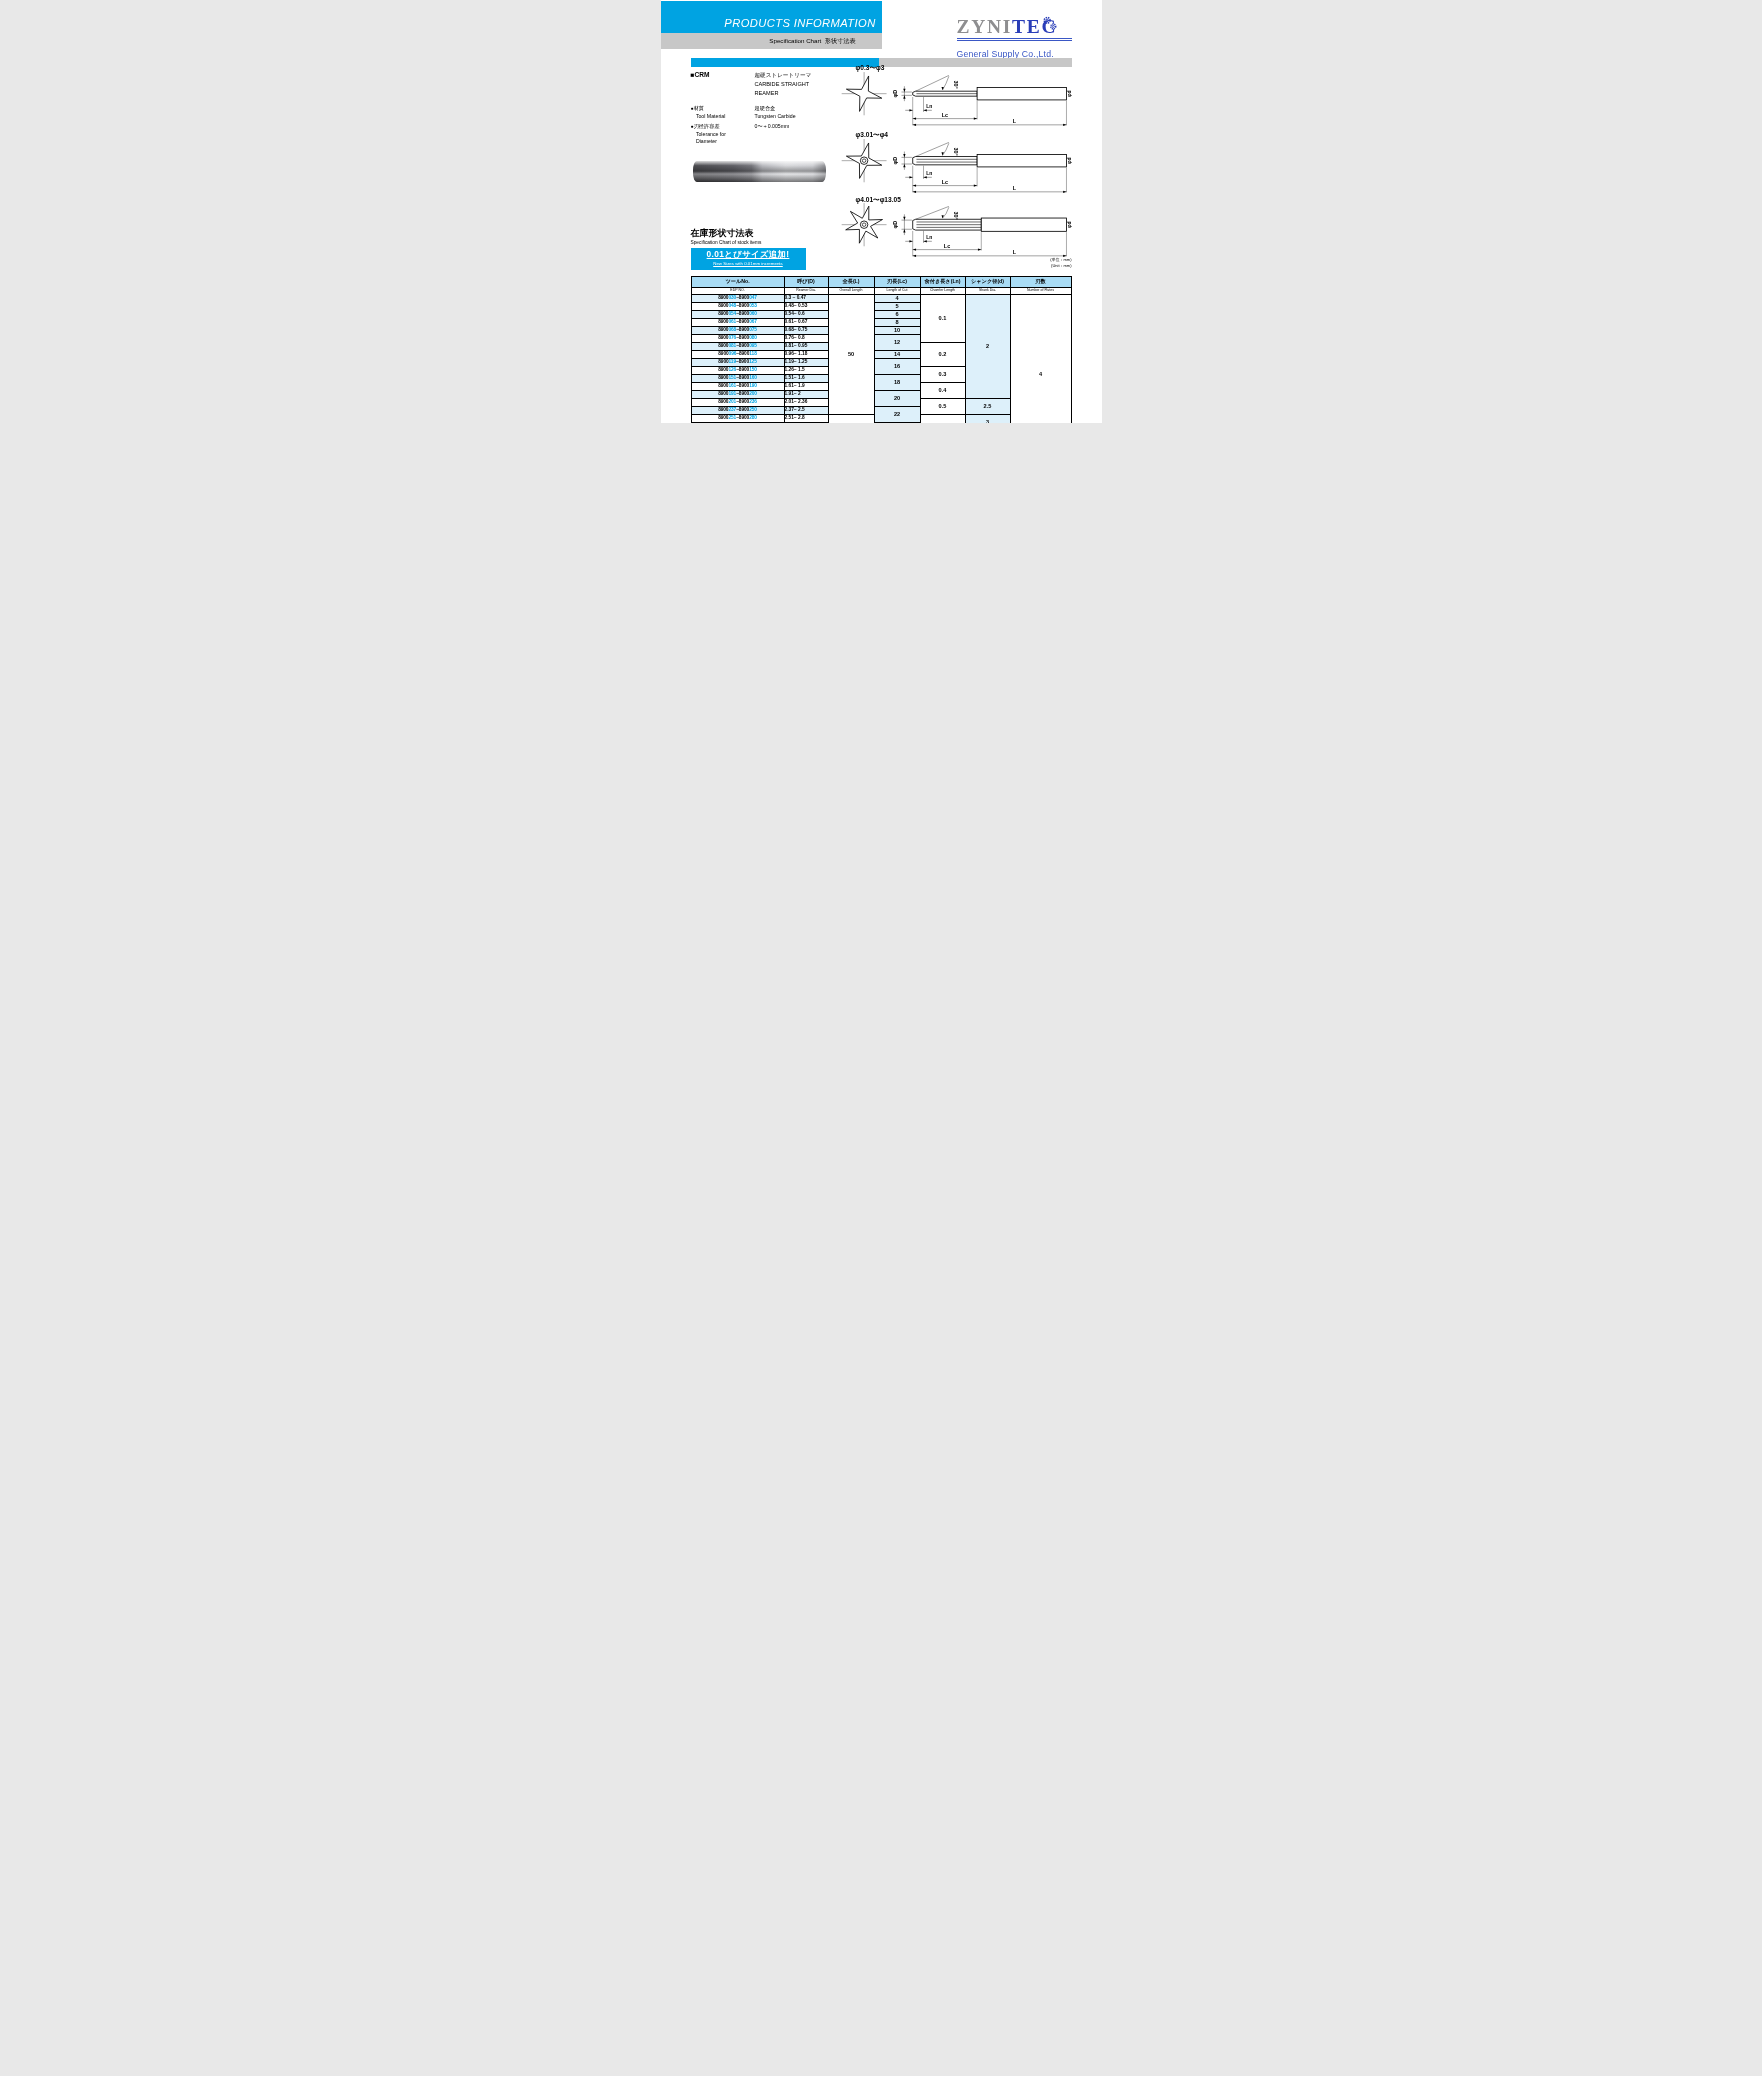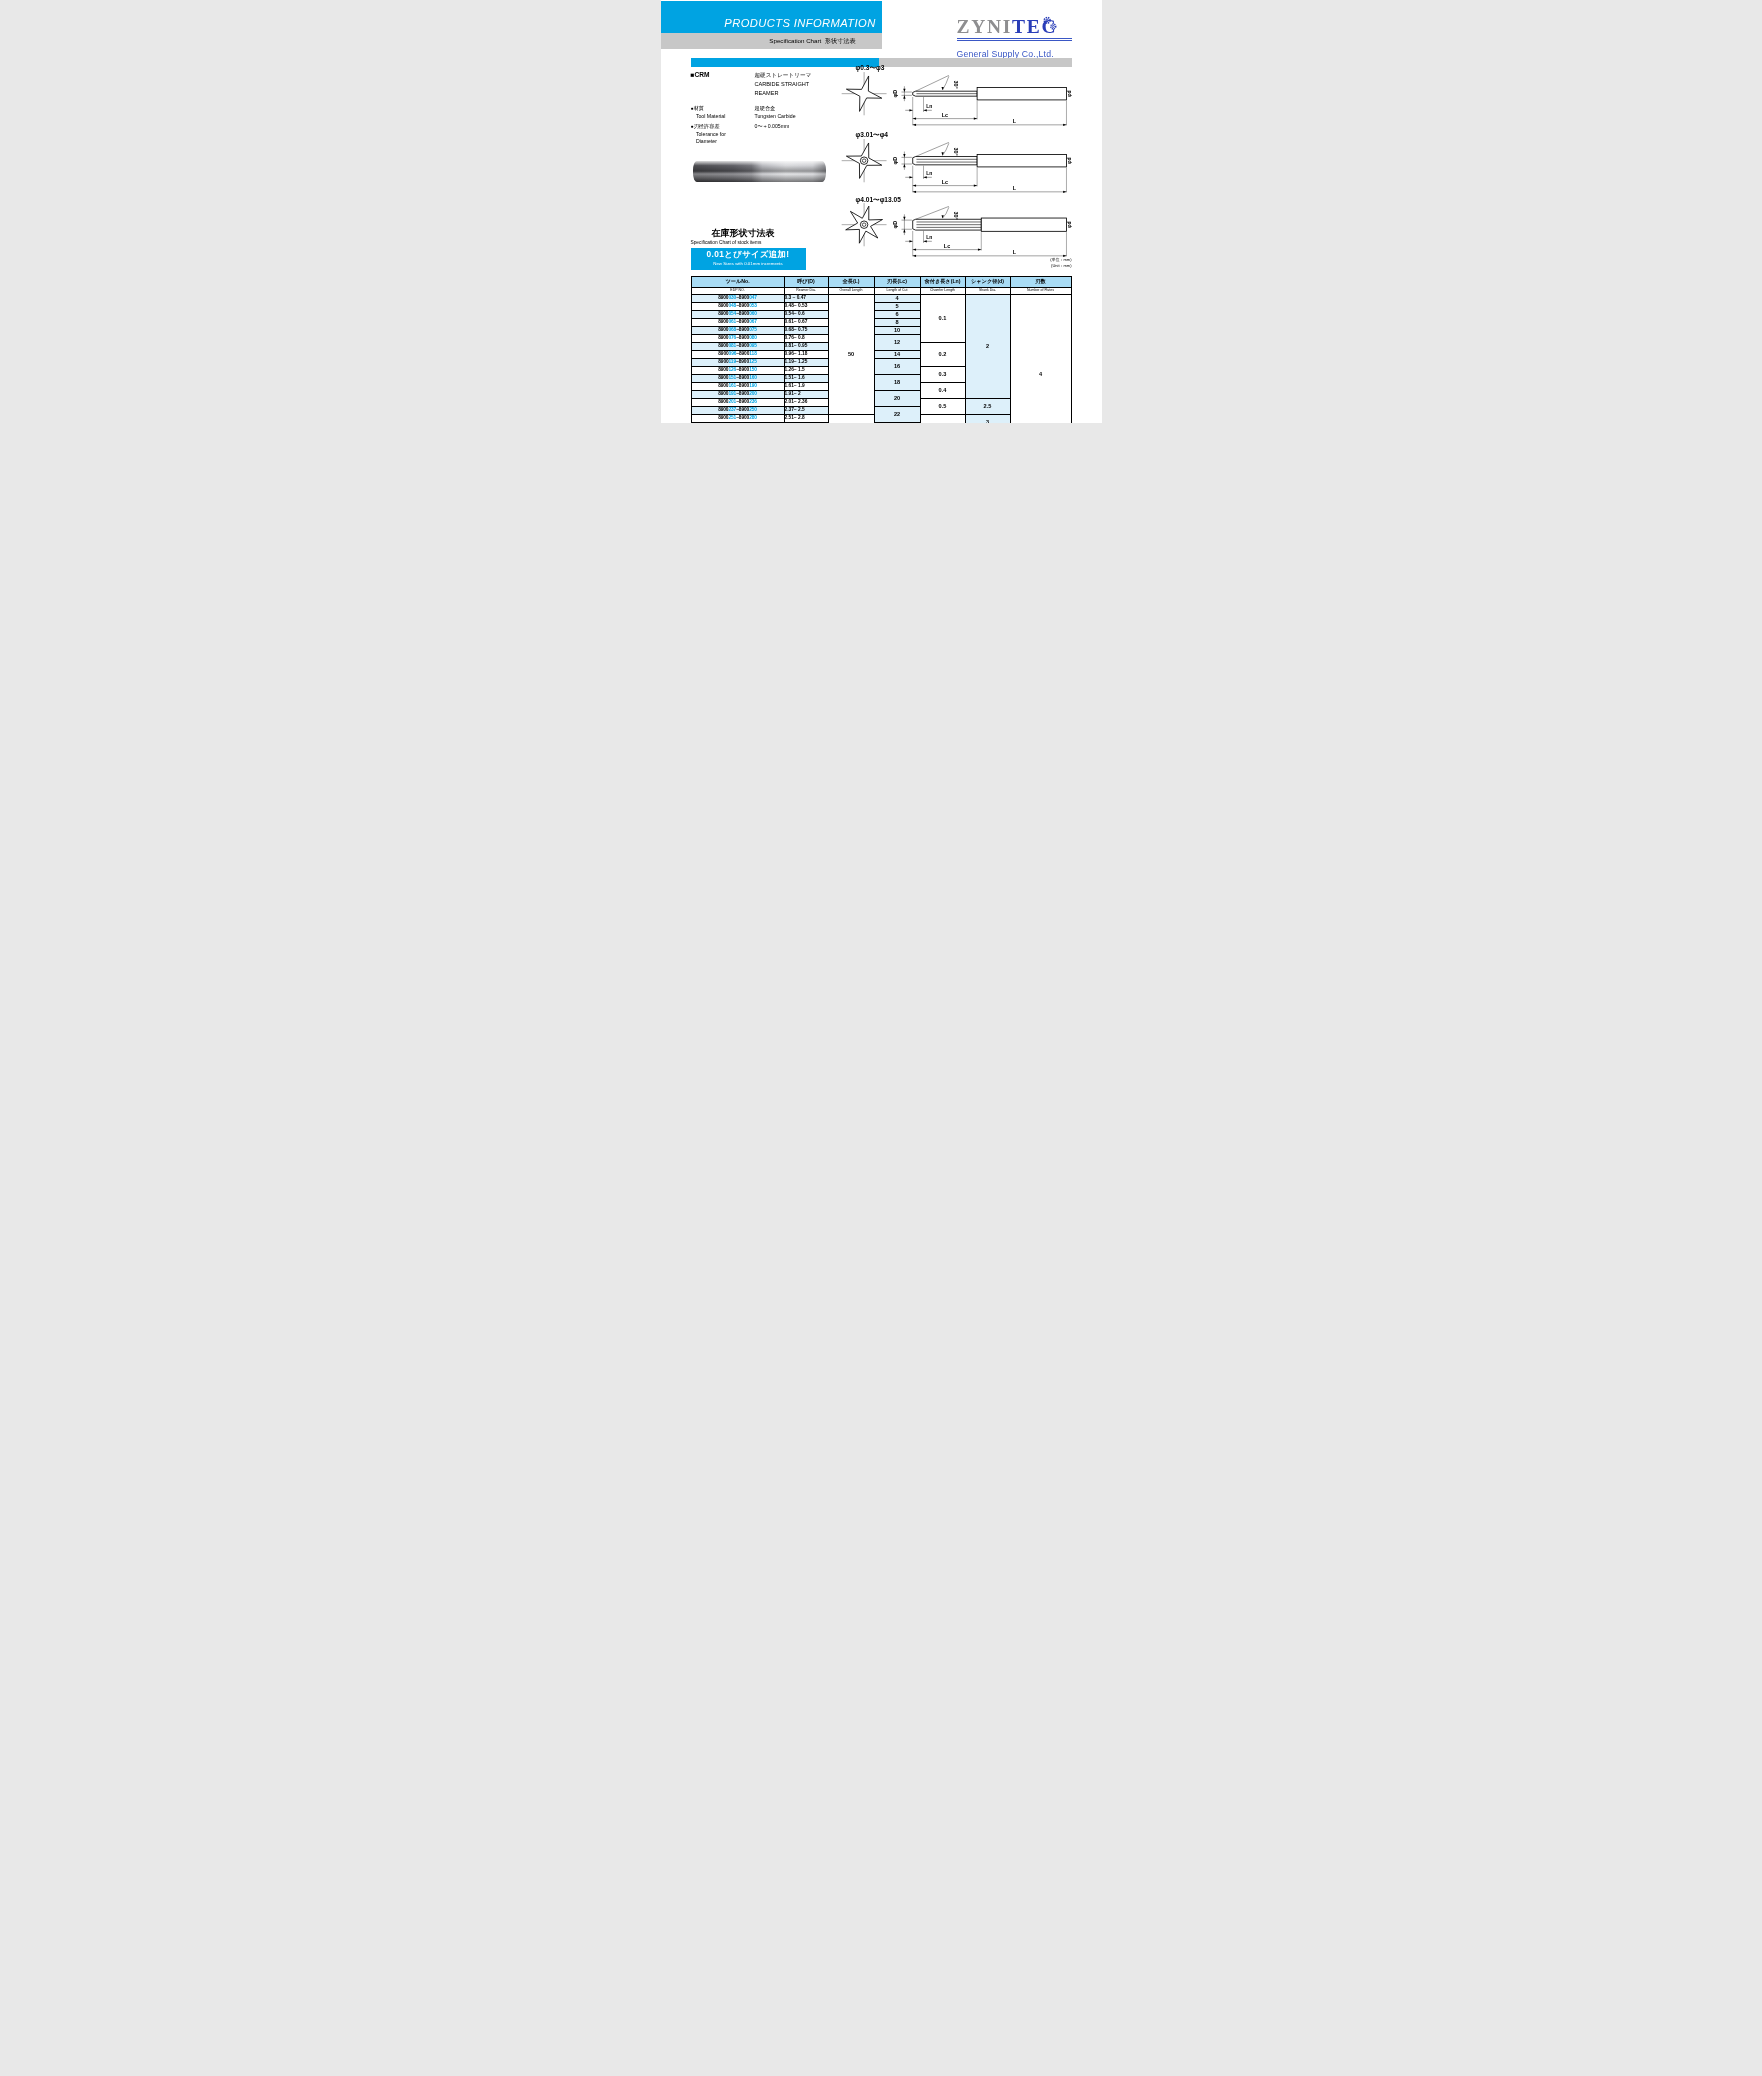--- a/index.html
+++ b/index.html
@@ -44,23 +44,23 @@
         rgba(0,0,0,.30) 48%, rgba(255,255,255,.30) 62%, rgba(0,0,0,.45) 100%),
       linear-gradient(90deg, #4c4c50 0%, #606066 30%, #77777d 44%, #b9babf 52%,
         #d8d9dc 70%, #cfd0d4 90%, #8d8e92 100%);}
 
   
   .dia-head{font-size:6.6px;font-weight:bold;white-space:nowrap;}
   .dsvg{position:absolute;left:179px;width:241px;height:55px;}
   .dsvg text{font-family:"Liberation Sans",sans-serif;}
 
   
-  .stock-jp{left:30px;top:227px;font-size:9px;font-weight:bold;margin-left:21px;}
+  .stock-jp{left:30px;top:227px;font-size:9px;font-weight:bold;}
   .stock-en{left:30px;top:240px;font-size:4.8px;}
-  .banner{left:30px;top:248px;width:115px;height:21.6px;background:#00a3e2;color:#fff;text-align:center;}
+  .banner{left:30px;top:248px;width:115px;height:21.6px;background:#00a3e2;color:#fff;text-align:center;text-decoration:underline;}
   .banner-jp{font-size:8.3px;font-weight:bold;margin-top:1.2px;letter-spacing:0.4px;}
   .banner-en{font-size:4.4px;margin-top:0.4px;}
   .unit{left:341px;top:257px;width:70px;font-size:4px;text-align:right;line-height:1.55;}
 
   
   .tblwrap{left:30px;top:276px;}
   table.spec{border-collapse:collapse;table-layout:fixed;width:380px;border:0.8px solid #000;}
   table.spec th, table.spec td{border:0.4px solid #000;padding:0;line-height:1;}
   tr.h-jp th{background:#a9dcf5;font-size:5.2px;font-weight:bold;height:9.6px;border-top:1.2px solid #000;}
   tr.h-en th{font-size:3.5px;font-weight:normal;height:6.6px;border-bottom:0.8px solid #000;}

